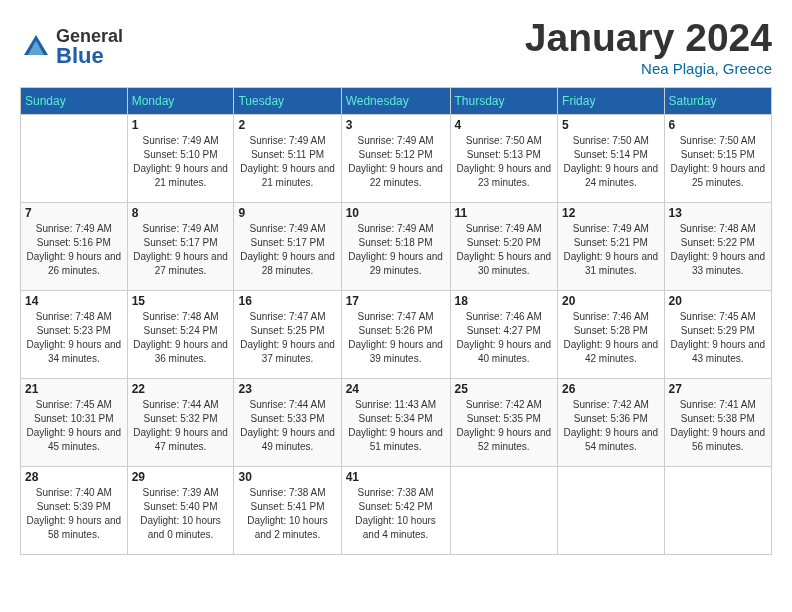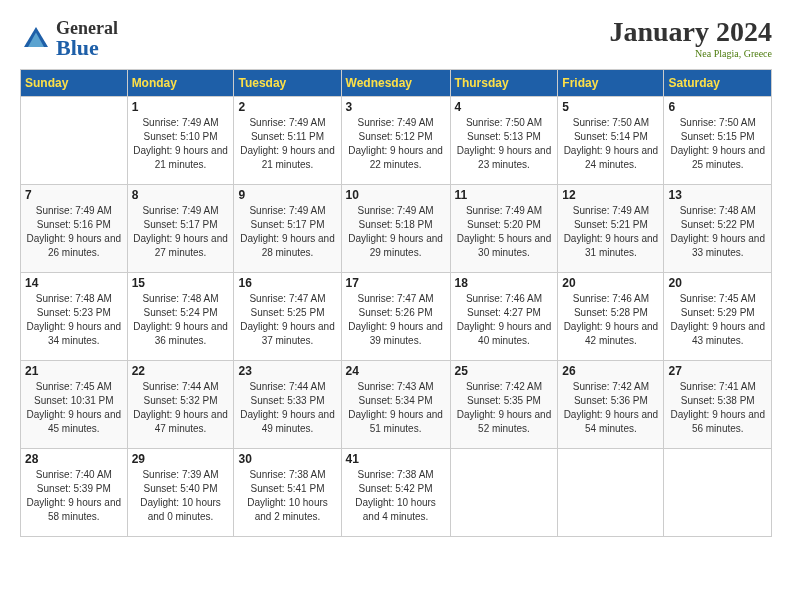--- a/index.html
+++ b/index.html
@@ -12,23 +12,22 @@
     }
     .page {
       width: 792px;
       min-height: 612px;
       padding: 16px 20px 10px 20px;
       background: #fff;
     }
     .header {
       display: flex;
       justify-content: space-between;
-      align-items: flex-end;
+      align-items: center;
       margin-bottom: 10px;
-      font-family: Liberation Serif, serif;
     }
     .logo {
       display: flex;
       align-items: center;
     }
     .logo-text {
       display: flex;
       flex-direction: column;
       line-height: 1;
     }
@@ -44,40 +43,40 @@
     }
     .logo-icon {
       width: 32px;
       height: 32px;
       margin-right: 4px;
     }
     .title-area {
       text-align: right;
     }
     .month-title {
-      font-size: 28px;
+      font-size: 39px;
       font-weight: bold;
       color: #333;
     }
     .subtitle {
-      font-size: 10px;
-      color: #4d7c0f;
+      font-size: 15px;
+      color: #0369a1;
     }
     .calendar {
       width: 100%;
       border-collapse: collapse;
       font-size: 11px;
     }
     .calendar th {
       background-color: #1e5fa8;
-      color: #fde047;
+      color: #5eead4;
       padding: 6px 4px;
       text-align: left;
       font-size: 12px;
-      font-weight: bold;
+      font-weight: normal;
       border: 1px solid #ccc;
     }
     .calendar td {
       border: 1px solid #ccc;
       vertical-align: top;
       padding: 3px 4px;
       width: 113px;
       height: 88px;
       background: #fff;
     }
@@ -322,21 +321,21 @@
             <div class="day-num">23</div>
             <div class="day-detail">
               <div>Sunrise: 7:44 AM</div>
               <div>Sunset: 5:33 PM</div>
               <div>Daylight: 9 hours and 49 minutes.</div>
             </div>
           </td>
           <td>
             <div class="day-num">24</div>
             <div class="day-detail">
-              <div>Sunrise: 7:43 AM</div>
+              <div>Sunrise: 11:43 AM</div>
               <div>Sunset: 5:34 PM</div>
               <div>Daylight: 9 hours and 51 minutes.</div>
             </div>
           </td>
           <td>
             <div class="day-num">25</div>
             <div class="day-detail">
               <div>Sunrise: 7:42 AM</div>
               <div>Sunset: 5:35 PM</div>
               <div>Daylight: 9 hours and 52 minutes.</div>

